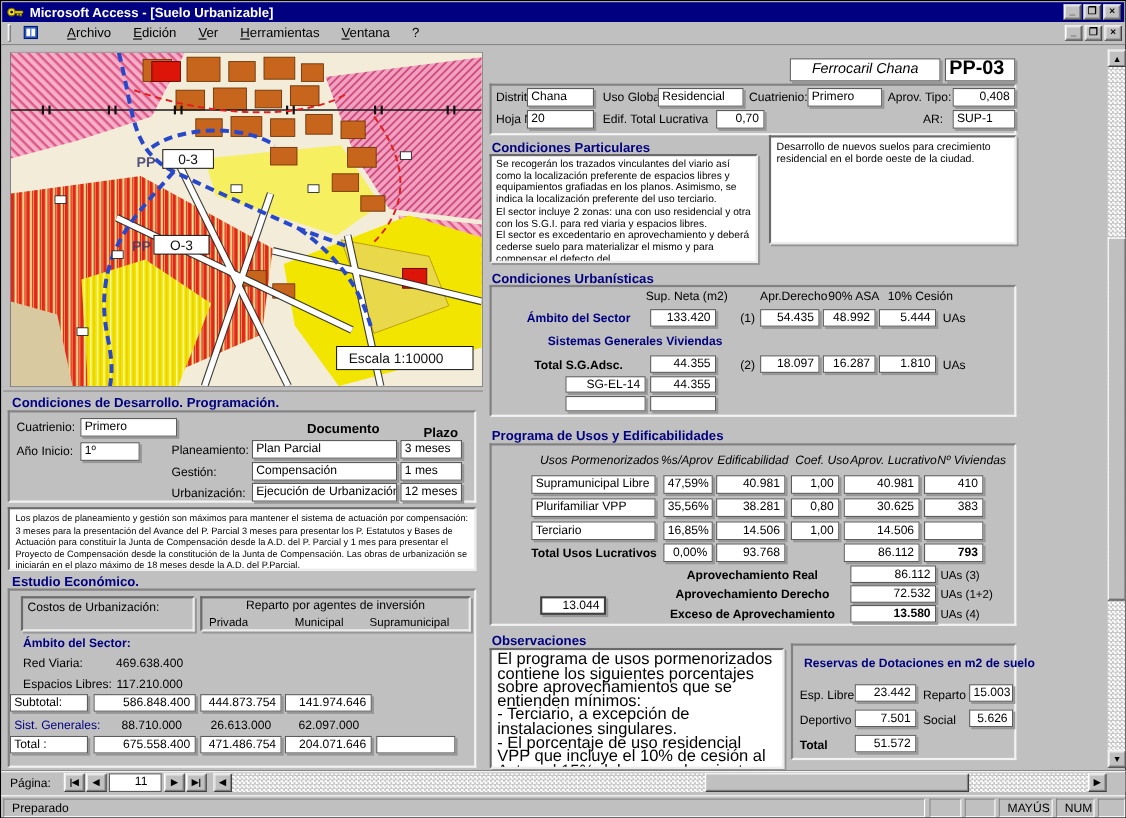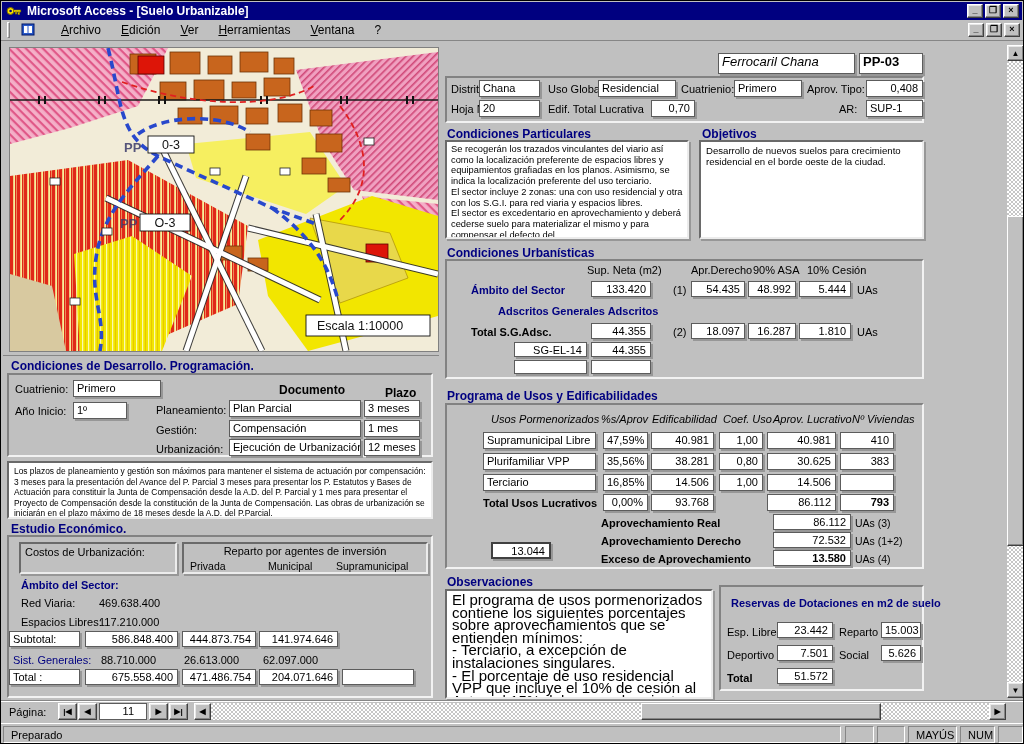--- a/index.html
+++ b/index.html
@@ -19,21 +19,21 @@
 
 .fld{position:absolute;background:#fff;border:1px solid #5c5c5c;box-shadow:2px 2px 0 #979797;padding:1px 3px;font-size:11px;line-height:13px;white-space:nowrap;overflow:hidden}
 .num{text-align:right;padding-right:4px}
 .gbox{position:absolute;border:2px solid;border-color:#828282 #f2f2f2 #f2f2f2 #828282}
 .wbox{position:absolute;background:#fff;border:2px solid;border-color:#6a6a6a #ececec #ececec #6a6a6a;box-shadow:2px 2px 0 #979797;overflow:hidden}
 .title{position:absolute;color:#000080;font-weight:bold;font-size:12px;white-space:nowrap}
 .lbl{position:absolute;white-space:nowrap;font-size:11px;line-height:12px}
 .nlbl{color:#000080;font-weight:bold}
 .blbl{font-weight:bold}
 .ital{font-style:italic}
-.rt{text-align:left}
+.rt{text-align:center}
 .pre{white-space:pre-line}
 .btn95{position:absolute;background:#c0c0c0;border:1px solid;border-color:#fff #404040 #404040 #fff;box-shadow:inset -1px -1px 0 #868686,inset 1px 1px 0 #e8e8e8;display:flex;align-items:center;justify-content:center;font-size:8px;font-weight:bold;cursor:default}
 .checker{background:conic-gradient(#fff 25%,#c6c6c6 25% 50%,#fff 50% 75%,#c6c6c6 75%);background-size:4px 4px}
 .thumb{position:absolute;background:#c0c0c0;border:1px solid;border-color:#fff #404040 #404040 #fff;box-shadow:inset -1px -1px 0 #868686}
 .spanel{position:absolute;height:17px;border:1px solid;border-color:#868686 #fff #fff #868686;padding:2px 7px;font-size:11px;white-space:nowrap}
 .divline{position:absolute;height:1px;background:#868686}
 .smalltxt{font-size:9.3px;line-height:10.7px}
 .objtxt{font-size:9.6px;line-height:11px}
 .obstxt{font-size:15px;line-height:12.6px}
 .notetxt{font-size:8.4px;line-height:10.6px}
@@ -190,21 +190,21 @@
         <rect x="130" y="166" width="50" height="17" fill="#fff" stroke="#111" stroke-width="0.9"></rect>
         <text x="155" y="179" font-size="12.5" text-anchor="middle" fill="#111">O-3</text>
         <rect x="296" y="267" width="124" height="21" fill="#fff" stroke="#111" stroke-width="0.9"></rect>
         <text x="307" y="282" font-size="12.5" fill="#111">Escala  1:10000</text>
       </g>
     </svg>
   </div>
   <div class="divline" style="left:2px;top:354px;width:436px"></div>
 
   <div class="fld rt ital" style="left:717px;top:52px;width:137px;height:21px;font-size:13px">Ferrocaril Chana</div>
-  <div class="fld blbl" style="left:858px;top:52px;width:64px;height:21px;font-size:13px">PP-03</div>
+  <div class="fld blbl" style="left:858px;top:52px;width:64px;height:21px;font-size:18px">PP-03</div>
 
   <div class="gbox" style="left:444px;top:75px;width:479px;height:47px"></div>
   <span class="lbl" style="left:450px;top:82px">Distrito</span>
   <div class="fld" style="left:478px;top:79px;width:61px;height:17px">Chana</div>
   <span class="lbl" style="left:547px;top:82px">Uso Global</span>
   <div class="fld" style="left:597px;top:79px;width:78px;height:17px">Residencial</div>
   <span class="lbl" style="left:680px;top:82px">Cuatrienio:</span>
   <div class="fld" style="left:733px;top:79px;width:68px;height:17px">Primero</div>
   <span class="lbl" style="left:806px;top:82px">Aprov. Tipo:</span>
   <div class="fld num" style="left:865px;top:79px;width:57px;height:17px">0,408</div>
@@ -215,40 +215,40 @@
   <span class="lbl" style="left:838px;top:102px">AR:</span>
   <div class="fld" style="left:865px;top:99px;width:57px;height:17px">SUP-1</div>
 
   <div class="title" style="left:446px;top:126px">Condiciones Particulares</div>
   <div class="wbox" style="left:444px;top:139px;width:244px;height:99px;padding:2px 4px">
     <div class="pre smalltxt">Se recogerán los trazados vinculantes del viario así como la localización preferente de espacios libres y equipamientos grafiadas en los planos. Asimismo, se indica la localización preferente del uso terciario.
 El sector incluye 2 zonas:  una con uso residencial y otra con los S.G.I.  para red viaria y espacios libres.
 El sector es excedentario en aprovechamiento y deberá cederse suelo para materializar el mismo y  para compensar  el defecto del</div>
   </div>
   <div class="title" style="left:701px;top:126px">Objetivos</div>
-  <div class="wbox" style="left:698px;top:139px;width:225px;height:99px;padding:3px 5px">
+  <div class="wbox" style="left:698px;top:122px;width:225px;height:99px;padding:3px 5px">
     <div class="pre objtxt">Desarrollo de nuevos suelos para crecimiento residencial en el borde oeste de la ciudad.</div>
   </div>
 
   <div class="title" style="left:446px;top:245px">Condiciones Urbanísticas</div>
   <div class="gbox" style="left:444px;top:258px;width:479px;height:120px"></div>
   <span class="lbl" style="left:586px;top:263px">Sup. Neta (m2)</span>
   <span class="lbl" style="left:690px;top:263px">Apr.Derecho</span>
   <span class="lbl" style="left:752px;top:263px">90% ASA</span>
   <span class="lbl" style="left:806px;top:263px">10% Cesión</span>
 
   <span class="lbl nlbl rt" style="left:470px;top:283px;width:110px">Ámbito del Sector</span>
   <div class="fld num" style="left:590px;top:280px;width:60px;height:16px">133.420</div>
   <span class="lbl" style="left:672px;top:283px">(1)</span>
   <div class="fld num" style="left:690px;top:280px;width:54px;height:16px">54.435</div>
   <div class="fld num" style="left:747px;top:280px;width:48px;height:16px">48.992</div>
   <div class="fld num" style="left:798px;top:280px;width:52px;height:16px">5.444</div>
   <span class="lbl" style="left:856px;top:283px">UAs</span>
 
-  <span class="lbl nlbl" style="left:497px;top:304px">Adscritos Generales  Adscritos</span>
+  <span class="lbl nlbl" style="left:497px;top:304px">Sistemas Generales  Viviendas</span>
 
   <span class="lbl blbl rt" style="left:470px;top:325px;width:110px">Total S.G.Adsc.</span>
   <div class="fld num" style="left:590px;top:322px;width:60px;height:16px">44.355</div>
   <span class="lbl" style="left:672px;top:325px">(2)</span>
   <div class="fld num" style="left:690px;top:322px;width:54px;height:16px">18.097</div>
   <div class="fld num" style="left:747px;top:322px;width:48px;height:16px">16.287</div>
   <div class="fld num" style="left:798px;top:322px;width:52px;height:16px">1.810</div>
   <span class="lbl" style="left:856px;top:325px">UAs</span>
 
   <div class="fld num" style="left:513px;top:341px;width:73px;height:15px">SG-EL-14</div>

